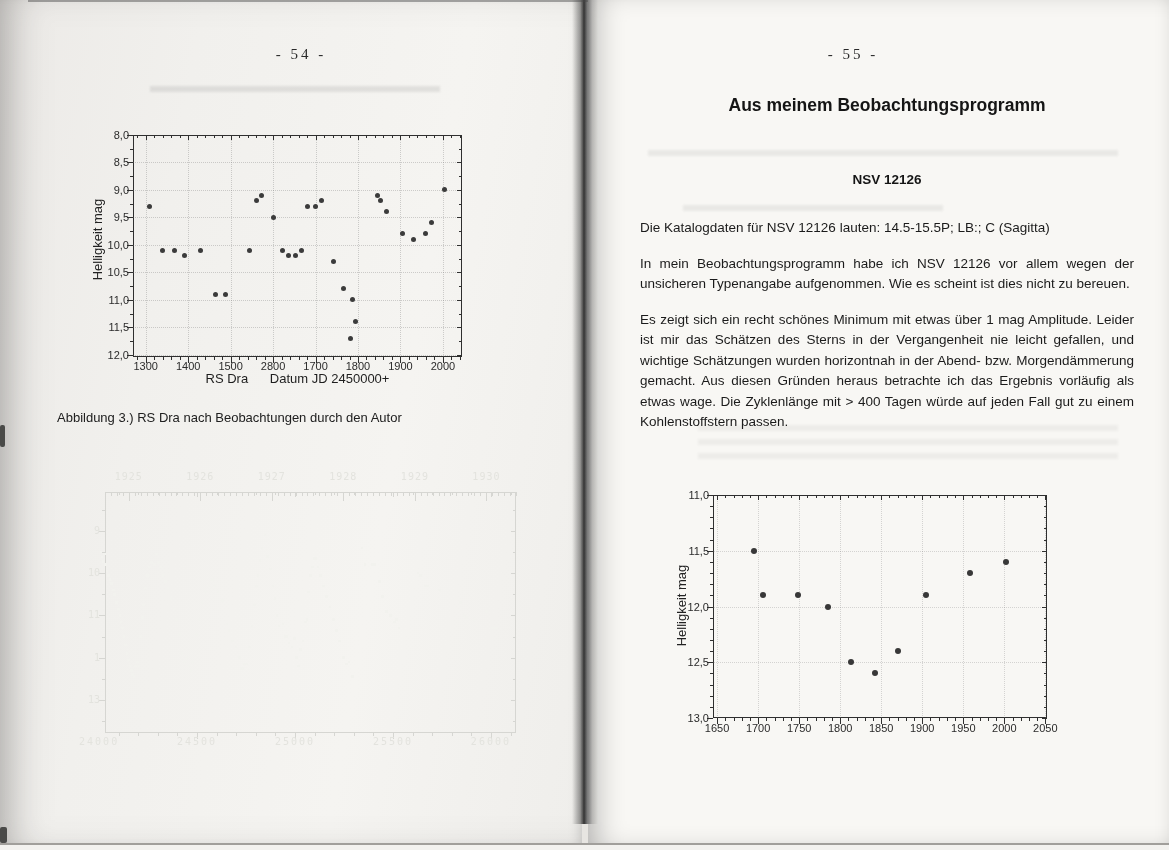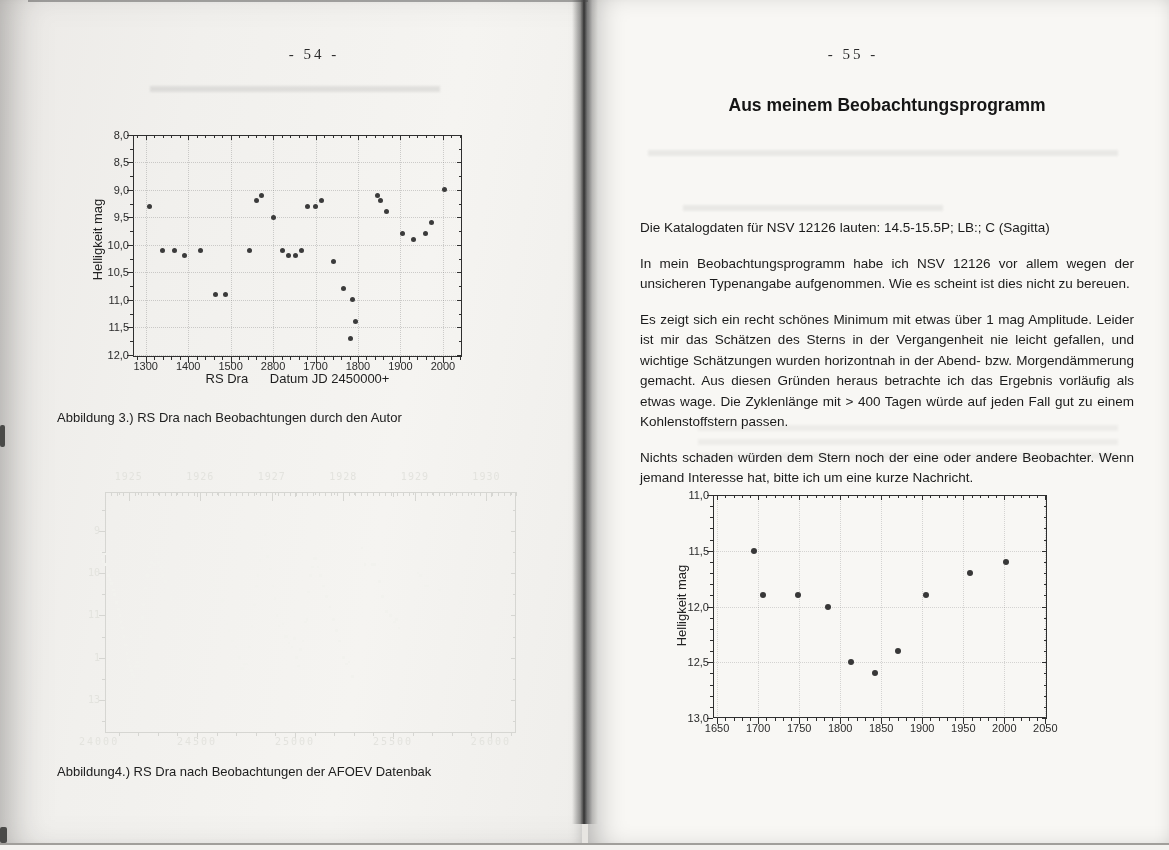--- a/index.html
+++ b/index.html
@@ -48,36 +48,35 @@
     <div class="smudge" style="left:95px;top:205px;width:260px;height:9px;"></div>
     <div class="smudge" style="left:110px;top:425px;width:420px;height:40px;opacity:.07;"></div>
   </div>
 
   <div class="gutter"></div>
   <div class="bottom-strip"></div>
   <div class="top-hairline"></div>
   <div class="edge-mark" style="left:0;top:425px;width:5px;height:22px;"></div>
   <div class="edge-mark" style="left:0;top:827px;width:7px;height:16px;"></div>
 
-  <div class="pagenum" style="left:244px;top:46px;">- 54 -</div>
+  <div class="pagenum" style="left:231px;top:46px;">- 54 -</div>
 
   <div class="vlabel" style="left:37px;top:232px;">Helligkeit mag</div>
   <div class="axis-title" style="left:133px;top:371px;width:329px;">RS Dra      Datum JD 2450000+</div>
   <div class="caption" style="left:57px;top:410px;">Abbildung 3.) RS Dra nach Beobachtungen durch den Autor</div>
 
-  <div class="caption" style="left:57px;top:764px;">Abbildung4.) RS Dra nach Beobachtungen der AFOEV Datenbak</div>
 
   <div class="pagenum" style="left:783px;top:46px;">- 55 -</div>
   <div class="h-main">Aus meinem Beobachtungsprogramm</div>
+  <div class="h-sub">NSV 12126</div>
 
   <div class="textcol">
     <p>Die Katalogdaten für NSV 12126 lauten: 14.5-15.5P; LB:; C (Sagitta)</p>
     <p>In mein Beobachtungsprogramm habe ich NSV 12126 vor allem wegen der unsicheren Typenangabe aufgenommen. Wie es scheint ist dies nicht zu bereuen.</p>
     <p>Es zeigt sich ein recht schönes Minimum mit etwas über 1 mag Amplitude. Leider ist mir das Schätzen des Sterns in der Vergangenheit nie leicht gefallen, und wichtige Schätzungen wurden horizontnah in der Abend- bzw. Morgendämmerung gemacht. Aus diesen Gründen heraus betrachte ich das Ergebnis vorläufig als etwas wage. Die Zyklenlänge mit &gt; 400 Tagen würde auf jeden Fall gut zu einem Kohlenstoffstern passen.</p>
-    <p>Nichts schaden würden dem Stern noch der eine oder andere Beobachter. Wenn jemand Interesse hat, bitte ich um eine kurze Nachricht.</p>
   </div>
 
   <div class="vlabel" style="left:621px;top:598px;">Helligkeit mag</div>
 
   <div id="overlay">
       <div style="position: absolute; left: 133px; top: 135px; width: 329px; height: 222px; border: 1px solid rgb(47, 47, 47); box-sizing: border-box;"></div>
       <div style="position: absolute; left: 145.735px; top: 135px; width: 0px; height: 222px; border-left: 1px dotted rgba(110, 110, 110, 0.3);"></div>
       <div style="position: absolute; left: 188.187px; top: 135px; width: 0px; height: 222px; border-left: 1px dotted rgba(110, 110, 110, 0.3);"></div>
       <div style="position: absolute; left: 230.639px; top: 135px; width: 0px; height: 222px; border-left: 1px dotted rgba(110, 110, 110, 0.3);"></div>
       <div style="position: absolute; left: 273.09px; top: 135px; width: 0px; height: 222px; border-left: 1px dotted rgba(110, 110, 110, 0.3);"></div>

